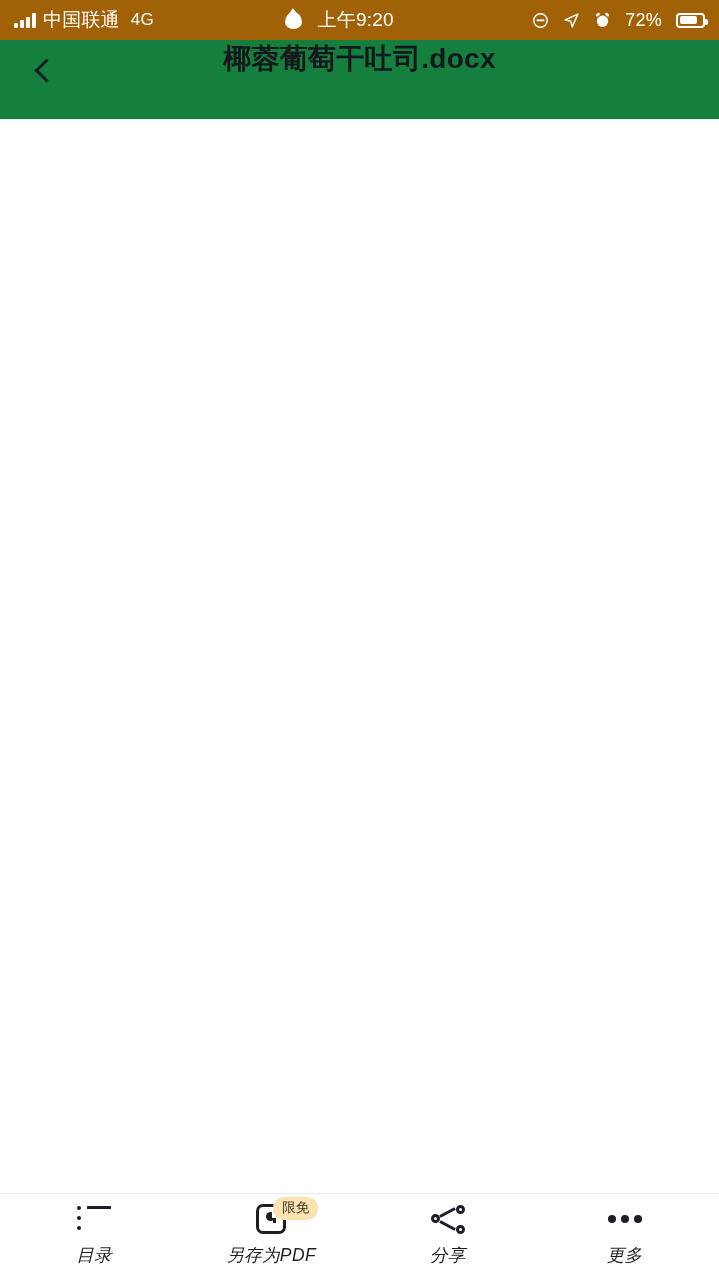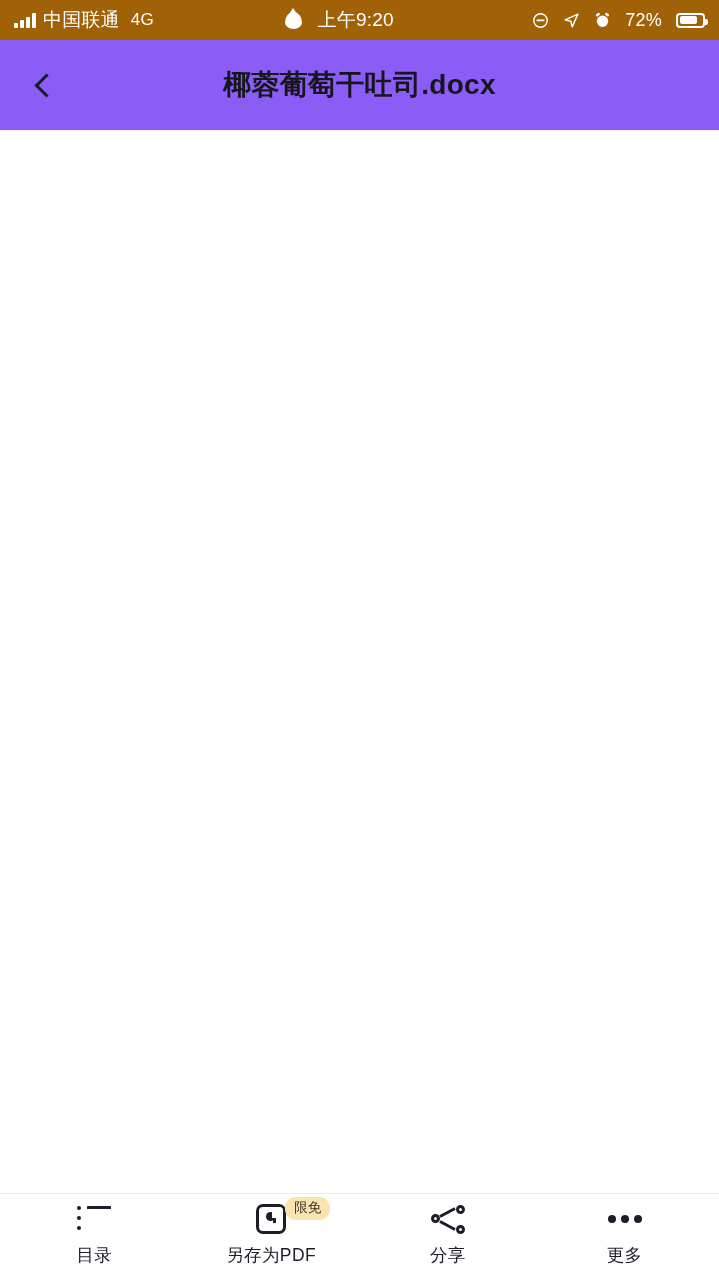--- a/index.html
+++ b/index.html
@@ -44,22 +44,22 @@
   .ic{ width:17px; height:17px; display:inline-block; }
   .batt-txt{ font-size:18px; }
   .batt{
     width:29px;height:15px;border:2px solid #fff;border-radius:4px;position:relative;
   }
   .batt:after{content:"";position:absolute;right:-5px;top:4px;width:3px;height:6px;background:#fff;border-radius:0 2px 2px 0;}
   .batt i{position:absolute;left:1.5px;top:1.5px;bottom:1.5px;width:70%;background:#fff;border-radius:2px;}
 
   
   .titlebar{
-    height:91px; width:719px; background:#8b5cf6;
-    display:flex; align-items:center; position:relative;
+    height:80px; width:719px; background:#15803d;
+    display:flex; align-items:flex-start; position:relative;
     border-bottom:1px solid #ebebeb;
   }
   .back{
     width:60px;height:60px;margin-left:14px;
     display:flex;align-items:center;justify-content:center;
     cursor:pointer;
   }
   .chev{
     width:17px;height:17px;border-left:3.4px solid #1b1b25;border-bottom:3.4px solid #1b1b25;
     transform:rotate(45deg); margin-left:5px;
@@ -83,21 +83,21 @@
     position:absolute; left:0; right:0; bottom:0;
     height:87px; background:#ffffff;
     border-top:1px solid #ececec;
     display:flex; align-items:center; justify-content:space-around;
     padding:0 6px 6px 6px;
   }
   .tb-item{
     display:flex; flex-direction:column; align-items:center; justify-content:center;
     gap:7px; width:130px; cursor:pointer; position:relative;
   }
-  .tb-label{ font-size:17.5px; color:#1d1d26; letter-spacing:.4px;}
+  .tb-label{ font-size:17.5px; color:#1d1d26; letter-spacing:.4px;font-style:italic;}
   .tb-icon{ height:34px; display:flex; align-items:center; justify-content:center; position:relative;}
 
   
   .ico-list{ width:34px; height:26px; position:relative;}
   .ico-list span{position:absolute;left:10px;height:3px;width:24px;background:#1d1d26;border-radius:2px;}
   .ico-list span:nth-child(1){top:1px}
   .ico-list span:nth-child(2){top:11px}
   .ico-list span:nth-child(3){top:21px}
   .ico-list b{position:absolute;left:0;width:4px;height:4px;border-radius:50%;background:#1d1d26;}
   .ico-list b:nth-of-type(1){top:0px}
@@ -105,21 +105,21 @@
   .ico-list b:nth-of-type(3){top:20px}
 
   
   .ico-pdf{ width:30px;height:30px;border:3px solid #1d1d26;border-radius:7px;position:relative;overflow:hidden;}
   .ico-pdf .note{
     position:absolute;left:7px;top:5px;width:9px;height:9px;border-radius:50%;background:#1d1d26;
   }
   .ico-pdf .stem{position:absolute;left:14px;top:4px;width:3px;height:12px;background:#1d1d26;}
   .ico-pdf .cut{position:absolute;right:-9px;top:-9px;width:20px;height:20px;background:#fff;transform:rotate(0deg);}
   .badge{
-    position:absolute; left:29px; top:-5px;
+    position:absolute; left:17px; top:-5px;
     background:#fbe3b0; color:#3f3424;
     font-size:13.5px; border-radius:11px;
     padding:2px 9px 3px 9px; white-space:nowrap;
     font-weight:500;
   }
 
   
   .ico-share{width:34px;height:30px;position:relative;}
   .ico-share i{position:absolute;border:3px solid #1d1d26;border-radius:50%;background:#fff;}
   .ico-share i.a{width:9px;height:9px;left:0;top:10px;}

